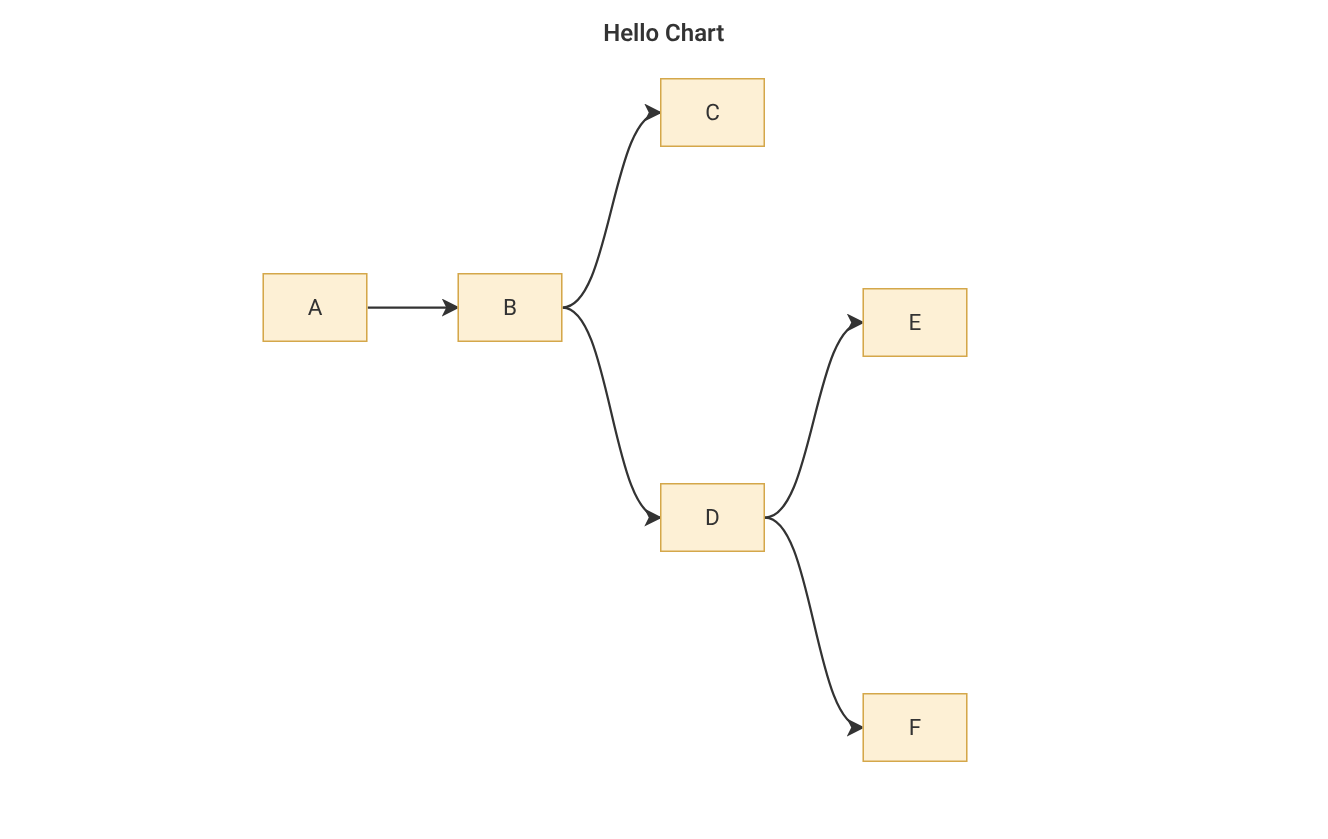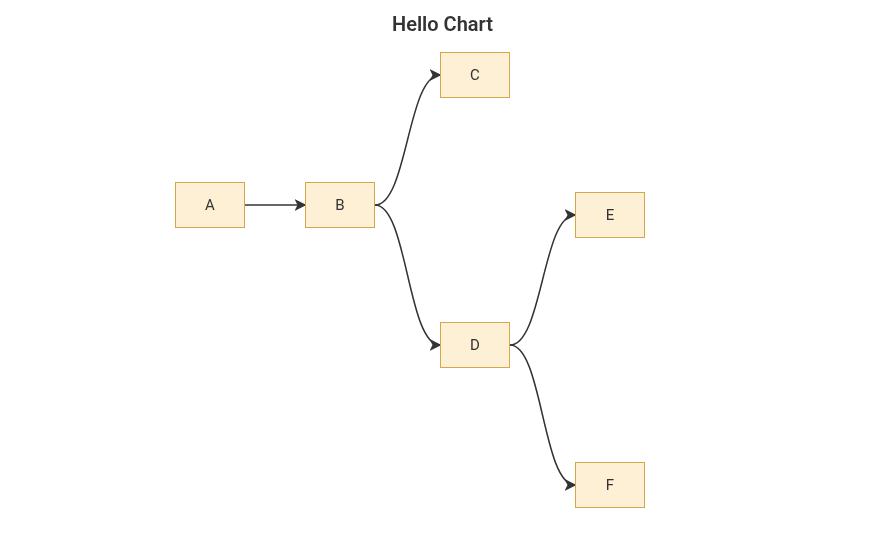--- a/index.html
+++ b/index.html
@@ -9,21 +9,21 @@
       background: #ffffff;
       font-family: -apple-system, BlinkMacSystemFont, "Segoe UI", Roboto, sans-serif;
       position: relative;
     }
     .title {
       position: absolute;
       top: 12px;
       left: 0;
       right: 0;
       text-align: center;
-      font-size: 20px;
+      font-size: 16px;
       font-weight: 600;
       color: #333;
     }
     .canvas {
       position: absolute;
       top: 0;
       left: 0;
       width: 885px;
       height: 559px;
     }

